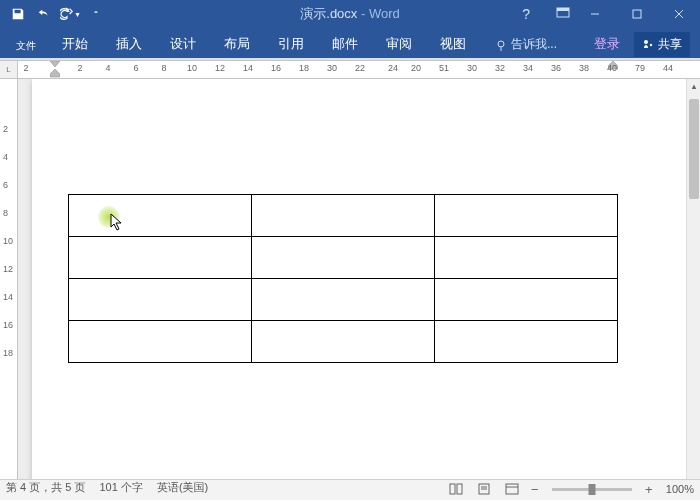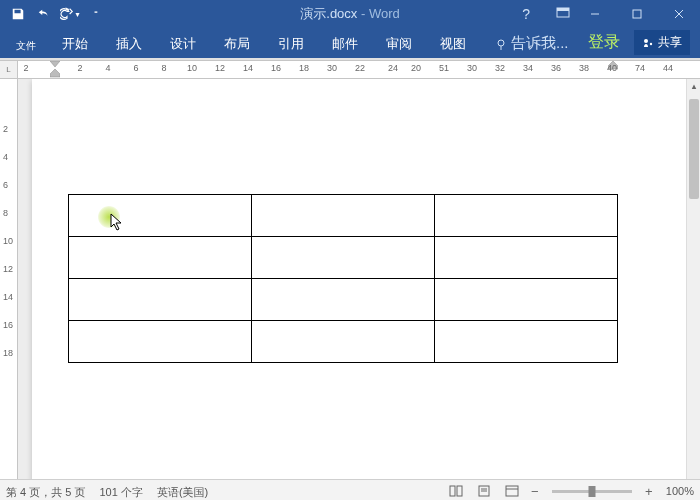--- a/index.html
+++ b/index.html
@@ -13,24 +13,24 @@
   .title-text .docname { color: #cfe0f5; }
   .title-text .app { color: #a0bde0; }
   .win-controls { position: absolute; right: 0; display: flex; }
   .win-btn { width: 42px; height: 28px; display: flex; align-items: center; justify-content: center; cursor: pointer; }
   .help-icon { position: absolute; right: 170px; font-size: 14px; color: #cfe0f5; cursor: pointer; }
   .ribbon-display { position: absolute; right: 130px; cursor: pointer; }
   
   .ribbon { background: #2b579a; height: 30px; display: flex; align-items: flex-end; color: #fff; padding: 0 4px; }
   .file-tab { background: #2b579a; padding: 5px 12px; color: #fff; cursor: pointer; font-size: 10px; }
   .tab { padding: 5px 14px; color: #fff; cursor: pointer; font-size: 13px; }
-  .tell-me { margin-left: 10px; display: flex; align-items: center; color: #cfe0f5; font-size: 15px; padding: 5px; }
+  .tell-me { margin-left: 10px; display: flex; align-items: center; color: #cfe0f5; font-size: 12px; padding: 5px; }
   .tell-me svg { margin-right: 4px; }
   .ribbon-right { margin-left: auto; display: flex; align-items: center; gap: 6px; padding-right: 6px; }
-  .signin { color: #bef264; font-size: 16px; padding: 5px 8px; cursor: pointer; font-family: Liberation Serif, serif; }
+  .signin { color: #f0abfc; font-size: 13px; padding: 5px 8px; cursor: pointer; font-family: Liberation Serif, serif; }
   .share-btn { background: #19478a; color: #fff; padding: 4px 8px; font-size: 12px; display: flex; align-items: center; gap: 4px; cursor: pointer; }
   
   .ribbon-border { height: 3px; background: #e1e1e1; border-bottom: 1px solid #c5c5c5; }
   
   .ruler { background: #fff; height: 18px; border-bottom: 1px solid #c5c5c5; position: relative; font-size: 9px; color: #555; display: flex; align-items: center; overflow: hidden; }
   .ruler-corner { width: 18px; height: 18px; background: #f0f0f0; border-right: 1px solid #c5c5c5; flex-shrink: 0; display:flex; align-items:center; justify-content:center; font-size:8px; color:#777; }
   .ruler-track { position: relative; flex: 1; height: 100%; }
   .ruler-num { position: absolute; top: 2px; font-size: 9px; color: #666; transform: translateX(-50%); }
   .indent-top { position: absolute; top: 0; }
   .indent-bot { position: absolute; bottom: 0; }
@@ -44,21 +44,21 @@
   .content { position: absolute; left: 36px; top: 115px; }
   .tbl { border-collapse: collapse; }
   .tbl td { border: 1px solid #000; width: 183px; height: 42px; }
   .cursor-highlight { position: absolute; width: 22px; height: 22px; background: radial-gradient(circle, rgba(180,220,60,0.9) 0%, rgba(180,220,60,0.3) 60%, transparent 80%); border-radius: 50%; }
   .mouse-cursor { position: absolute; }
   
   .scrollbar-v { position: absolute; right: 0; top: 79px; width: 14px; height: 414px; background: #f0f0f0; border-left: 1px solid #ddd; }
   .scroll-thumb { position: absolute; left: 2px; width: 10px; background: #c1c1c1; border-radius: 2px; }
   .scroll-arrow { width: 14px; height: 14px; display: flex; align-items: center; justify-content: center; cursor: pointer; color: #666; font-size: 9px; }
   
-  .status-bar { position: absolute; bottom: 0; left: 0; right: 0; height: 21px; background: #f3f3f3; border-top: 1px solid #cfcfcf; display: flex; align-items: flex-end; font-size: 11px; color: #555; padding: 0 6px; margin-top: 30px; }
+  .status-bar { position: absolute; bottom: 0; left: 0; right: 0; height: 21px; background: #f3f3f3; border-top: 1px solid #cfcfcf; display: flex; align-items: flex-start; font-size: 11px; color: #555; padding: 0 6px; margin-top: 30px; }
   .status-item { margin-right: 14px; cursor: pointer; }
   .status-right { margin-left: auto; display: flex; align-items: center; gap: 4px; }
   .view-btn { width: 24px; height: 18px; display: flex; align-items: center; justify-content: center; cursor: pointer; }
   .zoom-slider { width: 80px; height: 3px; background: #c0c0c0; position: relative; margin: 0 6px; }
   .zoom-thumb { position: absolute; left: 50%; top: -4px; width: 7px; height: 11px; background: #888; transform: translateX(-50%); }
   .zoom-btn { width: 14px; text-align: center; cursor: pointer; font-size: 13px; color: #666; }
 </style>
 </head>
 <body>
 
@@ -174,21 +174,21 @@
     <span class="ruler-num" style="left:426px">51</span>
     <span class="ruler-num" style="left:454px">30</span>
     <span class="ruler-num" style="left:482px">32</span>
     <span class="ruler-num" style="left:510px">34</span>
     <span class="ruler-num" style="left:538px">36</span>
     <span class="ruler-num" style="left:566px">38</span>
     <svg class="indent-top" style="left:590px" width="10" height="9">
         <polygon points="5,0 10,5 10,8 0,8 0,5" fill="#bcbcbc" stroke="#888" stroke-width="0.5"></polygon>
       </svg>
     <span class="ruler-num" style="left:594px">40</span>
-    <span class="ruler-num" style="left:622px">74</span>
+    <span class="ruler-num" style="left:622px">79</span>
     <span class="ruler-num" style="left:650px">44</span>
   </div>
 </div>
 
 <div class="work-area">
   <div class="vruler">
     <span class="vruler-num" style="top:50px">2</span>
     <span class="vruler-num" style="top:78px">4</span>
     <span class="vruler-num" style="top:106px">6</span>
     <span class="vruler-num" style="top:134px">8</span>

